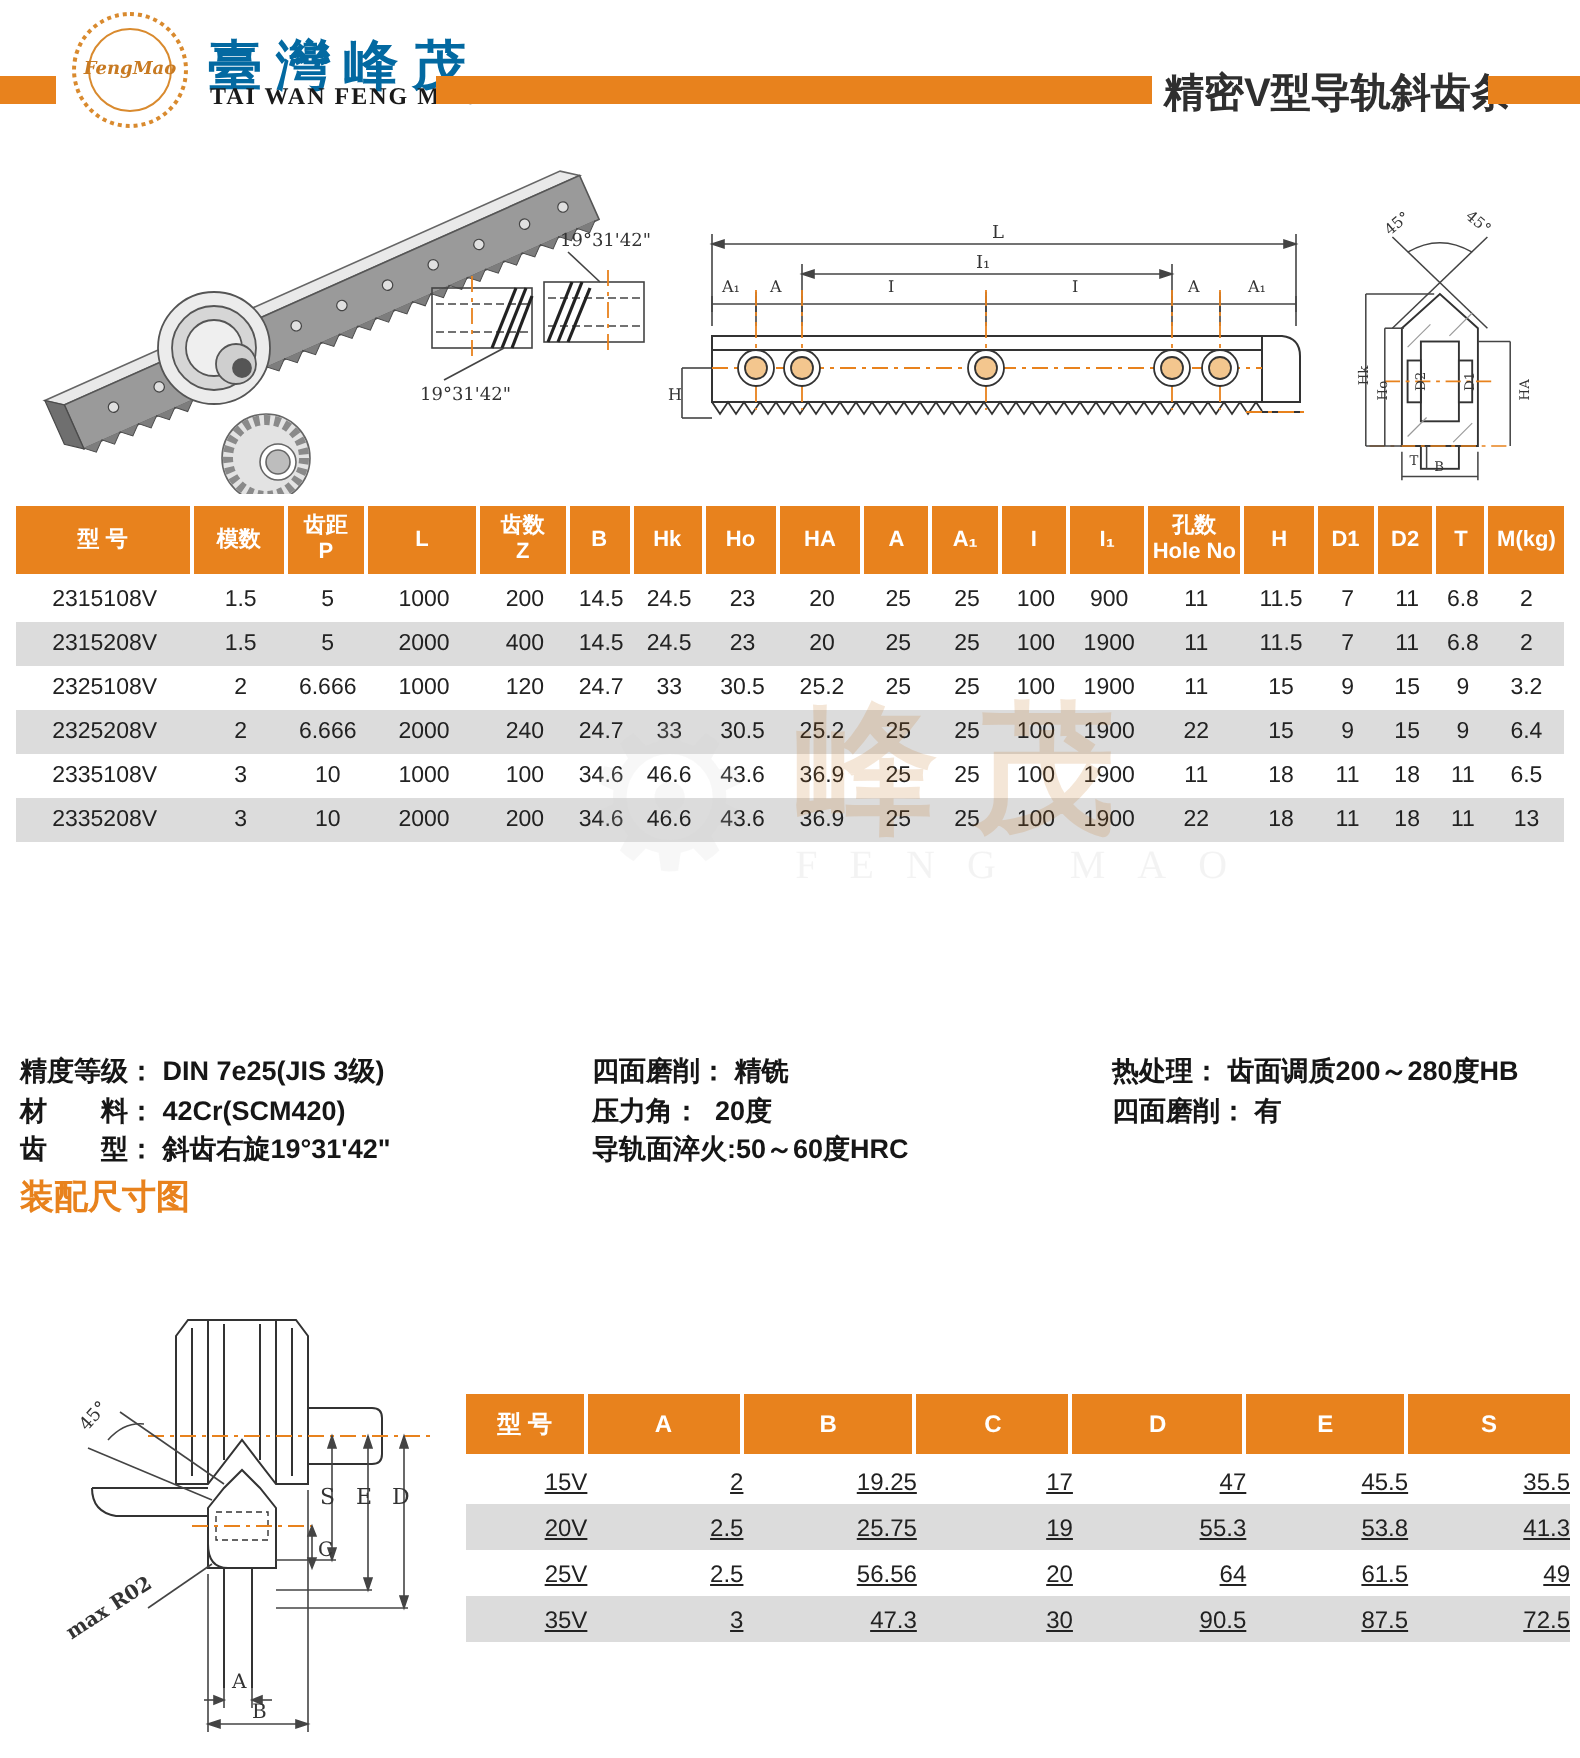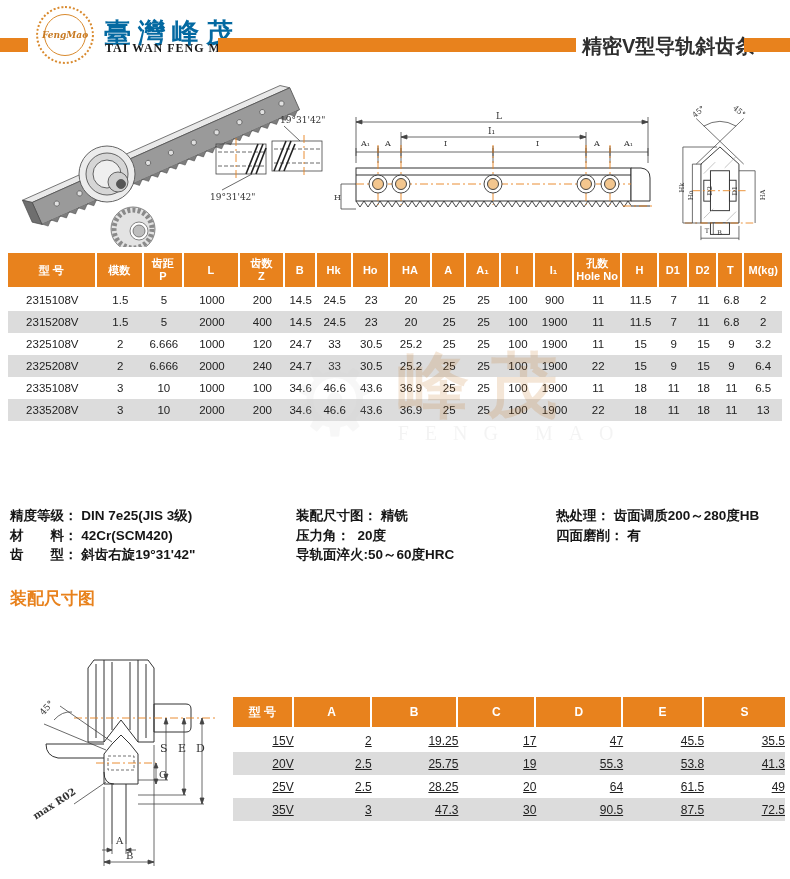--- a/index.html
+++ b/index.html
@@ -53,21 +53,21 @@
     white-space:pre-line;line-height:1.15;padding:0;
   }
   .main-table th:last-child{border-right:none;}
   .main-table td{
     font-size:11.5px;height:22px;text-align:center;vertical-align:middle;
     color:#222;padding:0;white-space:nowrap;overflow:hidden;
   }
   .main-table tbody tr:nth-child(even){background:var(--rowalt);}
 
   
-  .spec-col{font-size:13.5px;font-weight:bold;color:#161616;line-height:19.5px;white-space:pre;}
+  .spec-col{font-size:13.5px;font-weight:bold;color:#161616;line-height:19.5px;white-space:pre;margin-top:20px;}
   .spec-left{left:10px;top:506px;}
   .spec-mid{left:296px;top:506px;}
   .spec-right{left:556px;top:506px;}
 
   .section-title{left:10px;top:587px;font-size:17px;font-weight:bold;color:var(--orange);}
 
   
   .asm-table{left:233px;top:697px;width:552px;}
   .asm-table th{
     background:var(--orange);color:#fff;font-weight:bold;font-size:12px;
@@ -472,21 +472,21 @@
 
 <div class="abs watermark">
   <div class="wm-gear">⚙</div>
   <div>
     <div class="wm-zh">峰茂</div>
     <div class="wm-en">FENG MAO</div>
   </div>
 </div>
 
 <div class="abs spec-col spec-left"><div>精度等级： DIN 7e25(JIS 3级)</div><div>材　　料： 42Cr(SCM420)</div><div>齿　　型： 斜齿右旋19°31'42"</div></div>
-<div class="abs spec-col spec-mid"><div>装配尺寸图： 精铣</div><div>压力角：  20度</div><div>导轨面淬火:50～60度HRC</div></div>
+<div class="abs spec-col spec-mid"><div>四面磨削： 精铣</div><div>压力角：  20度</div><div>导轨面淬火:50～60度HRC</div></div>
 <div class="abs spec-col spec-right"><div>热处理： 齿面调质200～280度HB</div><div>四面磨削： 有</div></div>
 
 <div class="abs section-title">装配尺寸图</div>
 
 <svg class="abs" style="left:16px;top:632px;" width="212" height="238" viewBox="0 0 212 238">
 
   <g class="body-line">
     <path d="M72,36 L78,28 L132,28 L138,36 L138,110 L122,110 L105,88 L88,110 L72,110 Z" fill="#fff"></path>
     <line x1="88" y1="28" x2="88" y2="110"></line>
     <line x1="122" y1="28" x2="122" y2="110"></line>
@@ -590,21 +590,21 @@
         <td>2.5</td>
         <td>25.75</td>
         <td>19</td>
         <td>55.3</td>
         <td>53.8</td>
         <td>41.3</td>
       </tr>
       <tr>
         <td>25V</td>
         <td>2.5</td>
-        <td>28.25</td>
+        <td>56.56</td>
         <td>20</td>
         <td>64</td>
         <td>61.5</td>
         <td>49</td>
       </tr>
       <tr>
         <td>35V</td>
         <td>3</td>
         <td>47.3</td>
         <td>30</td>

